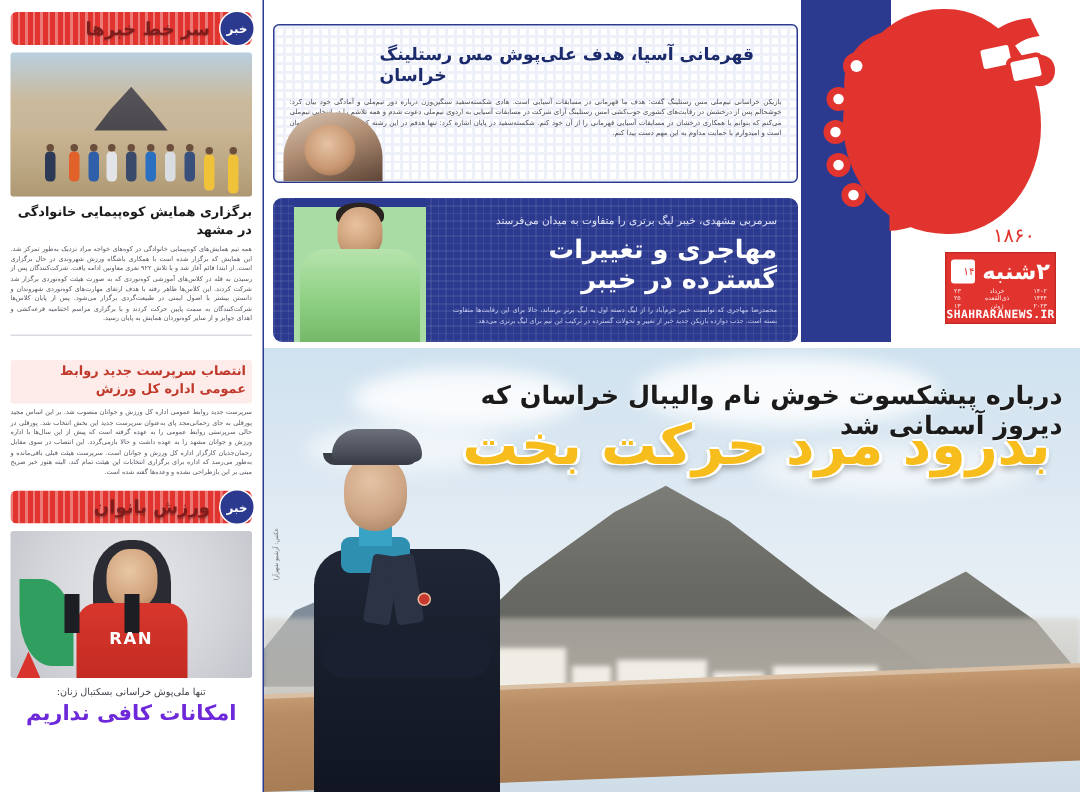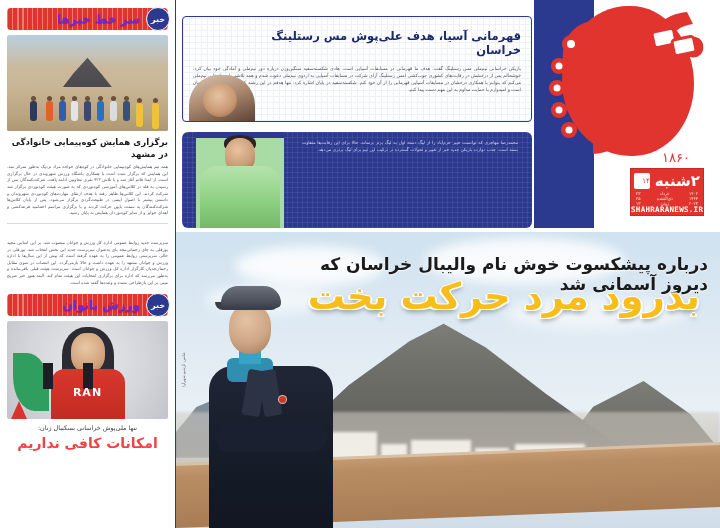--- a/index.html
+++ b/index.html
@@ -84,23 +84,23 @@
     width:350px; height:106px;
     border:1.5px solid #2b3a8f;
     border-radius:4px;
     background:
       repeating-linear-gradient(90deg,#eef1fa 0 1.5px,transparent 1.5px 6px),
       repeating-linear-gradient(0deg,#eef1fa 0 1.5px,transparent 1.5px 6px),
       #ffffff;
     overflow:hidden;
   }
   #story-wrestling .kicker-hl {
-    margin:12px 10px 0 70px;
+    margin:12px 26px 0 70px;
     font-size:11.5px; font-weight:bold; color:#1b2a6b;
-    text-align:right; letter-spacing:-.2px;
+    text-align:left; letter-spacing:-.2px;
   }
   #story-wrestling .body {
     margin:8px 10px 0 10px;
     font-size:4.6px; line-height:7px; color:#4a4a52;
     text-align:justify;
   }
   #wrestler-photo {
     position:absolute; bottom:0; left:6px;
     width:66px; height:46px;
     background:linear-gradient(160deg,#d8c6b4 0%,#b08e74 45%,#5d4436 100%);
@@ -311,21 +311,21 @@
   }
   .banner-bar {
     position:absolute; top:0; right:0; left:0; height:22px;
     background:#e2342f; border-radius:4px;
     background-image:
       repeating-linear-gradient(90deg,rgba(255,255,255,.35) 0 1.5px,transparent 1.5px 5px);
   }
   .banner-title {
     position:relative; z-index:2;
     margin-right:28px;
-    color:#6d28d9; font-size:12px; font-weight:bold;
+    color:#7f1d1d; font-size:12px; font-weight:bold;
     letter-spacing:-.4px;
     text-shadow:0 1px 1px rgba(0,0,0,.25);
   }
   .banner-badge {
     position:absolute; z-index:3; top:-1px; right:-2px;
     width:24px; height:24px; border-radius:50%;
     background:#2b3a8f; border:1.5px solid #ffffff;
     color:#ffffff; font-size:8px; font-weight:bold;
     display:flex; align-items:center; justify-content:center;
   }
@@ -413,21 +413,21 @@
     position:absolute; bottom:30px; width:10px; height:26px;
     background:#1d1d24; z-index:4;
   }
   .women-photo .strap-l { left:36px; }
   .women-photo .strap-r { left:76px; }
 
   .women-kicker {
     font-size:6.4px; color:#3a3a45; text-align:center; margin-bottom:3px;
   }
   .women-head {
-    font-size:14px; font-weight:bold; color:#ef4444;
+    font-size:14px; font-weight:bold; color:#6d28d9;
     text-align:center; letter-spacing:-.4px;
   }
 </style>
 </head>
 <body>
 
 <div id="page">
 
   <div id="main-area">
 
@@ -489,20 +489,22 @@
       </div>
     </div>
 
     <div id="story-wrestling">
       <div class="kicker-hl">قهرمانی آسیا، هدف علی‌پوش مس رستلینگ خراسان</div>
       <div class="body">بازیکن خراسانی تیم‌ملی مس رستلینگ گفت: هدف ما قهرمانی در مسابقات آسیایی است. هادی شکسته‌سفید سنگین‌وزن درباره دور تیم‌ملی و آمادگی خود بیان کرد: خوشحالم پس از درخشش در رقابت‌های کشوری جوب‌کشی امس رستلینگ آرای شرکت در مسابقات آسیایی به اردوی تیم‌ملی دعوت شدم و همه تلاشم را در انتخابی تیم‌ملی می‌کنم که بتوانم با همکاری درخشان در مسابقات آسیایی قهرمانی را از آن خود کنم. شکسته‌سفید در پایان اشاره کرد: تنها هدفم در این رشته کسب قهرمانی آسیا و جهان است و امیدوارم با حمایت مداوم به این مهم دست پیدا کنم.</div>
       <div id="wrestler-photo"></div>
     </div>
 
     <div id="story-khyber">
+      <div class="kicker">سرمربی مشهدی، خیبر لیگ برتری را متفاوت به میدان می‌فرستد</div>
+      <div class="headline">مهاجری و تغییرات گسترده در خیبر</div>
       <div class="body">محمدرضا مهاجری که توانست خیبر خرم‌آباد را از لیگ دسته اول به لیگ برتر برساند، حالا برای این رقابت‌ها متفاوت بسته است. جذب دوازده بازیکن جدید خبر از تغییر و تحولات گسترده در ترکیب این تیم برای لیگ برتری می‌دهد.</div>
       <div id="coach-photo">
         <div class="hair"></div>
         <div class="head"></div>
         <div class="shirt"></div>
       </div>
     </div>
 
     <div id="feature">
       <div id="sky"></div>
@@ -568,20 +570,21 @@
       <div class="hiker" style="left:80%;bottom:4px;height:24px;background:#f0c23a;"></div>
       <div class="hiker" style="left:90%;bottom:2px;height:26px;background:#f0c23a;"></div>
     </div>
 
     <div class="side-head">برگزاری همایش کوه‌پیمایی خانوادگی در مشهد</div>
     <div class="side-body">همه تیم همایش‌های کوه‌پیمایی خانوادگی در کوه‌های خواجه مراد نزدیک به‌طور تمرکز شد. این همایش که برگزار شده است با همکاری باشگاه ورزش شهروندی در حال برگزاری است. از ابتدا قائم آغاز شد و با تلاش ۹۲۲ نفری معاونین ادامه یافت. شرکت‌کنندگان پس از رسیدن به قله در کلاس‌های آموزشی کوه‌نوردی که به صورت هیئت کوه‌نوردی برگزار شد شرکت کردند. این کلاس‌ها ظاهر رفته با هدف ارتقای مهارت‌های کوه‌نوردی شهروندان و دانستن بیشتر با اصول ایمنی در طبیعت‌گردی برگزار می‌شود. پس از پایان کلاس‌ها شرکت‌کنندگان به سمت پایین حرکت کردند و با برگزاری مراسم اختتامیه قرعه‌کشی و اهدای جوایز و از سایر کوه‌نوردان همایش به پایان رسید.</div>
 
     <div class="side-divider"></div>
 
     <div class="side-kicker">&nbsp;</div>
+    <div class="side-head" style="color:#c0392b;background:#fdecea;padding:3px 4px;border-radius:2px;">انتصاب سرپرست جدید روابط عمومی اداره کل ورزش</div>
     <div class="side-body">سرپرست جدید روابط عمومی اداره کل ورزش و جوانان منصوب شد. بر این اساس مجید پورقلی به جای رحمانی‌مجد پای به‌عنوان سرپرست جدید این بخش انتخاب شد. پورقلی در حالی سرپرستی روابط عمومی را به عهده گرفته است که پیش از این سال‌ها با اداره ورزش و جوانان مشهد را به عهده داشت و حالا بازمی‌گردد. این انتصاب در سوی مقابل رحمان‌جدیان کارگزار اداره کل ورزش و جوانان است. سرپرست هیئت قبلی باقی‌مانده و به‌طور می‌رسد که اداره برای برگزاری انتخابات این هیئت تمام کند. البته هنوز خبر صریح مبنی بر این بازطراحی نشده و وعده‌ها گفته شده است.</div>
 
     <div class="section-banner" style="margin-top:8px;">
       <div class="banner-bar"></div>
       <div class="banner-title">ورزش بانوان</div>
       <div class="banner-badge">خبر</div>
     </div>
 
     <div class="women-photo">
       <div class="green-swoosh"></div>

